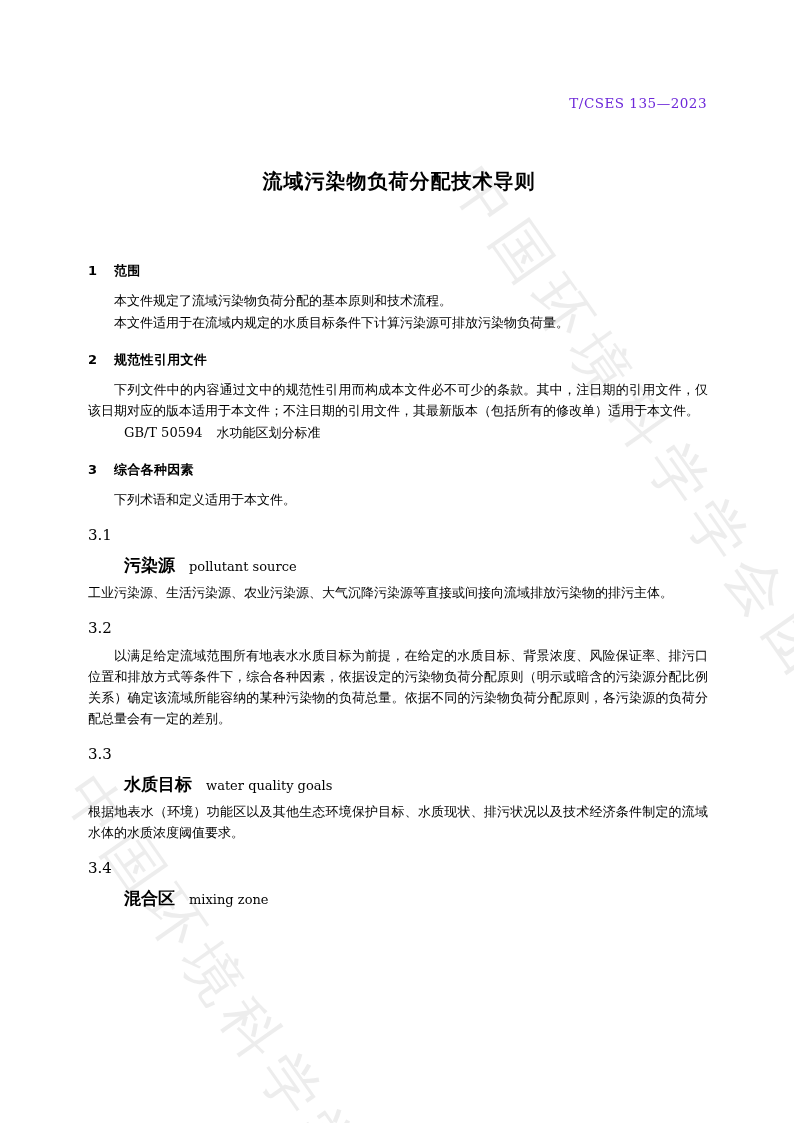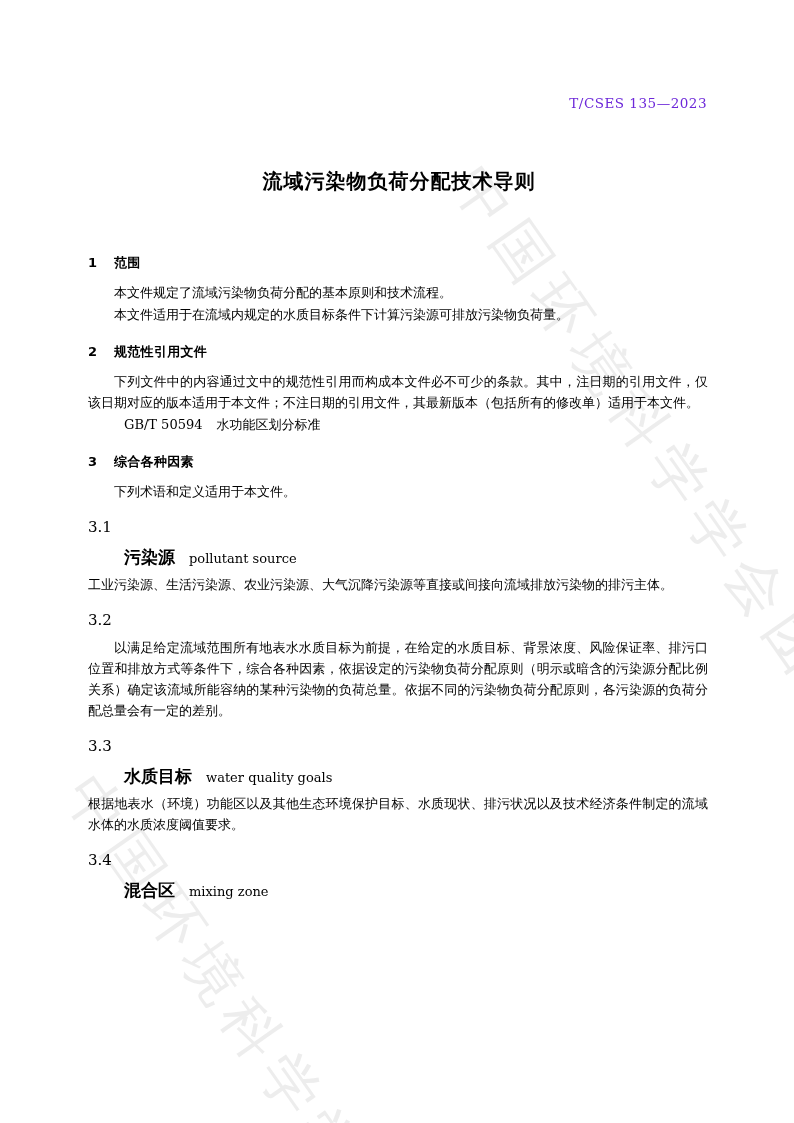--- a/index.html
+++ b/index.html
@@ -66,21 +66,21 @@
     left: 2px;
     width: 794px;
     text-align: center;
     font-family: "DejaVu Sans", "Liberation Sans", sans-serif;
     font-weight: bold;
     font-size: 20px;
     letter-spacing: 1px;
   }
   .body-area {
     position: absolute;
-    top: 236px;
+    top: 244px;
     left: 88px;
     width: 620px;
   }
   .clause-head {
     font-family: "DejaVu Sans", "Liberation Sans", sans-serif;
     font-weight: bold;
     font-size: 13px;
     margin: 18px 0 10px 0;
     letter-spacing: 0.3px;
   }

